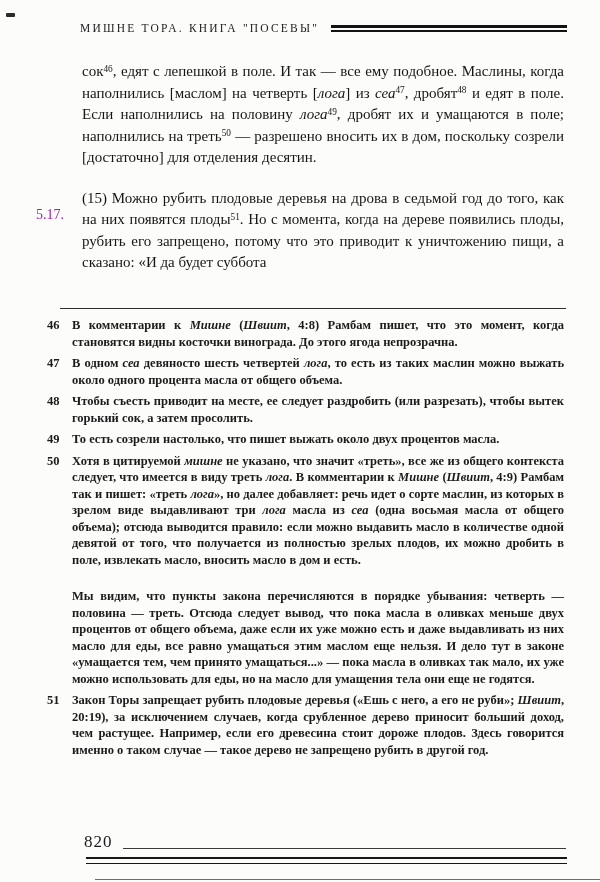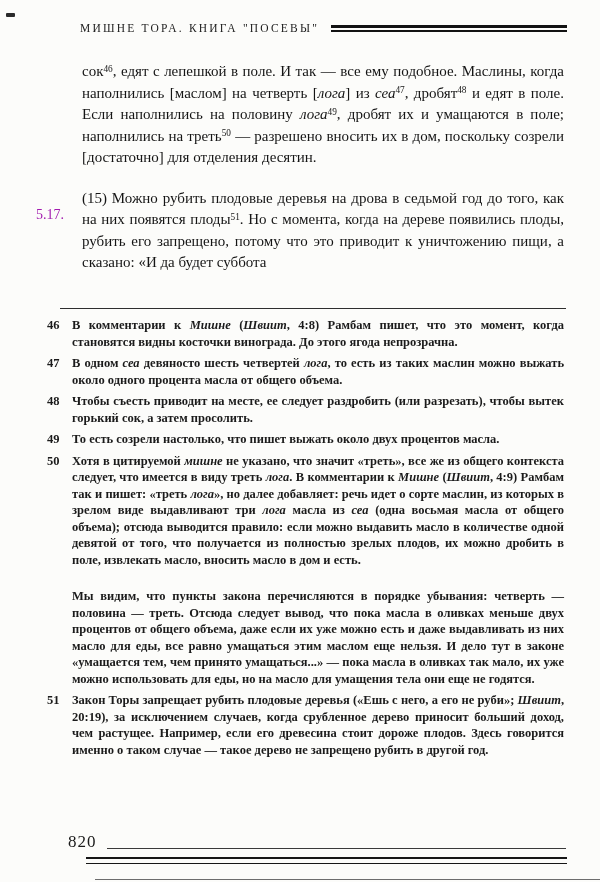--- a/index.html
+++ b/index.html
@@ -50,21 +50,21 @@
     position:absolute; top:317px; left:47px; width:517px;
     font-size:12.5px; line-height:16.5px;
     font-weight:bold; color:#1b1b1b;
   }
   .footnote { display:flex; margin-bottom:5px; }
   .fn-num { width:25px; flex-shrink:0; }
   .fn-body { flex:1; text-align:justify; }
   .fn-para + .fn-para { margin-top:20px; }
   
   .footer-row {
-    position:absolute; left:68px; right:34px; top:832px;
+    position:absolute; left:84px; right:34px; top:832px;
     display:flex; align-items:flex-end;
   }
   .page-num { font-size:17px; letter-spacing:1px; color:#1a1a1a; }
   .footer-line {
     flex:1; margin-left:10px; margin-bottom:3px;
     border-bottom:1.4px solid #3a3a3a;
   }
   .footer-double-rule {
     position:absolute; left:86px; right:33px; top:857px; height:7px;
     border-top:2.8px solid #161616;

